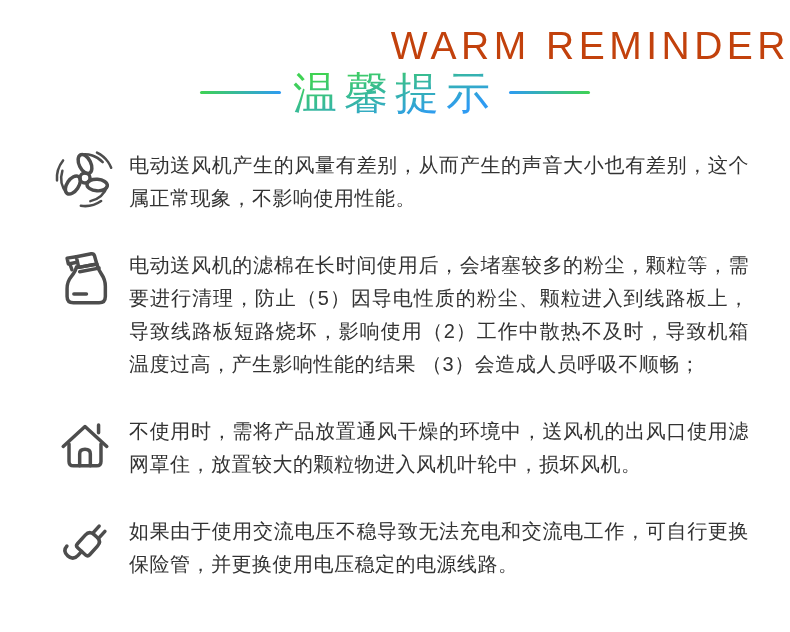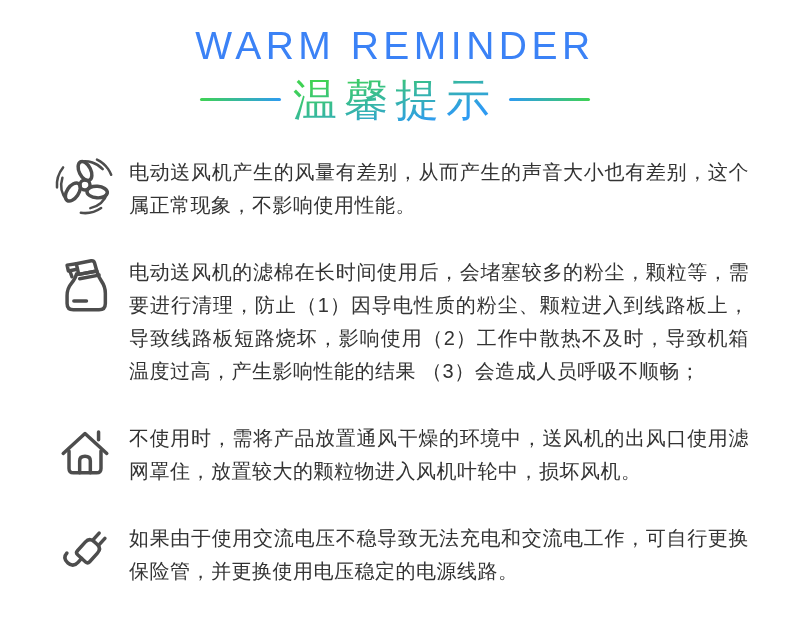--- a/index.html
+++ b/index.html
@@ -11,25 +11,26 @@
     overflow:hidden;
     box-sizing:border-box;
   }
   
   .header{ text-align:center; padding-top:25px; }
   .title-en{
     margin:0;
     font-size:39px;
     font-weight:200;
     letter-spacing:4.5px;
-    color:#3b82f6;
+    color:#c2410c;
     line-height:1.1;
+    text-align:right;
   }
   .subtitle-row{
-    margin-top:10px;
+    margin-top:3px;
     display:flex;
     align-items:center;
     justify-content:center;
     gap:12px;
   }
   .grad-line{
     width:81px;height:3px;border-radius:2px;flex:0 0 auto;
   }
   .grad-line.left{ background:linear-gradient(to right,#3fd253,#2e9bf2); }
   .grad-line.right{ background:linear-gradient(to right,#2e9bf2,#3fd253); }
@@ -120,21 +121,21 @@
           <g class="icon-stroke">
             <path d="M23 10 L38.5 7 Q41 6.7 41.8 9 L44.2 17.5 L25.5 21 Z"></path>
             <path d="M23 10 L13.5 11.5 L14.8 17.5 L23.8 15.8"></path>
             <path d="M16.5 17.8 L18.5 23.5"></path>
             <path d="M25.5 21 L44.2 17.5 Q45.8 23.5 49 28 Q53 33.8 53 40.5 L53 51 Q53 57.5 46.5 57.5 L20 57.5 Q13.5 57.5 13.5 51 L13.5 43 Q13.5 35.5 17.8 30.5 Q22.3 25.3 23.2 20.6"></path>
             <path d="M26.5 25.5 L46.5 21.8"></path>
             <path d="M20.5 48.5 L33.5 48.5"></path>
           </g>
         </svg>
       </div>
-      <div class="item-text">电动送风机的滤棉在长时间使用后，会堵塞较多的粉尘，颗粒等，需要进行清理，防止（1）因导电性质的粉尘、颗粒进入到线路板上，导致线路板短路烧坏，影响使用（2）工作中散热不及时，导致机箱温度过高，产生影响性能的结果 （3）会造成人员呼吸不顺畅；</div>
+      <div class="item-text">电动送风机的滤棉在长时间使用后，会堵塞较多的粉尘，颗粒等，需要进行清理，防止（5）因导电性质的粉尘、颗粒进入到线路板上，导致线路板短路烧坏，影响使用（2）工作中散热不及时，导致机箱温度过高，产生影响性能的结果 （3）会造成人员呼吸不顺畅；</div>
     </div>
 
     <div class="item">
       <div class="icon-box">
         <svg viewBox="0 0 64 64" aria-hidden="true">
           <g class="icon-stroke">
             <path d="M9.5 34.5 L32 14 L54.5 34.5"></path>
             <path d="M46 20.5 L46 12.5"></path>
             <path d="M15.5 32 L15.5 50 Q15.5 54.5 20 54.5 L44 54.5 Q48.5 54.5 48.5 50 L48.5 32"></path>
             <path d="M26.5 54.5 L26.5 42 Q26.5 37.5 32 37.5 Q37.5 37.5 37.5 42 L37.5 54.5"></path>

